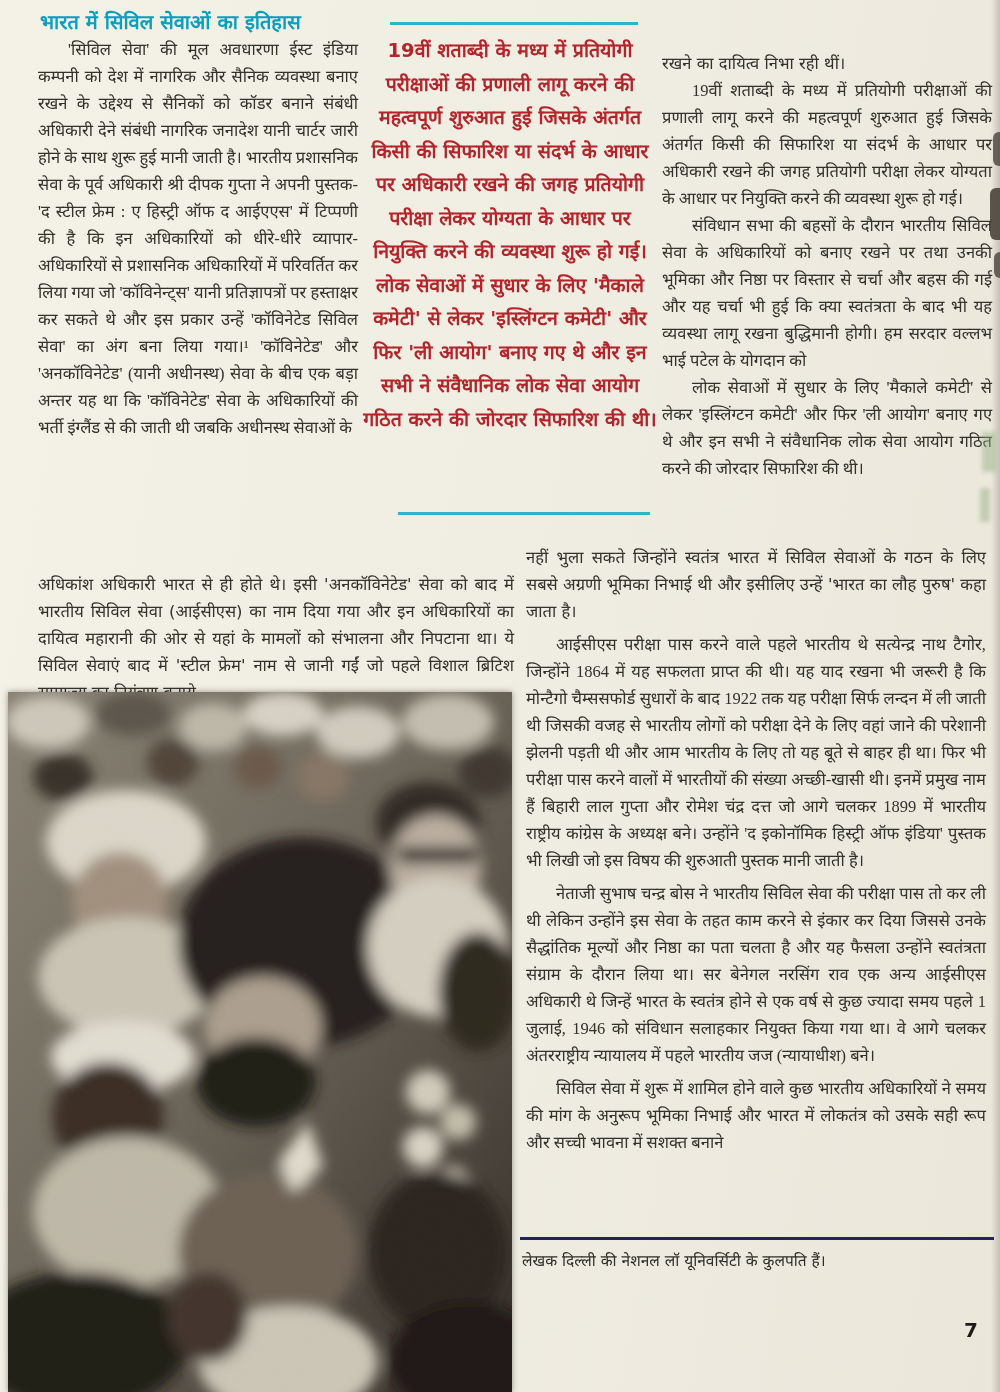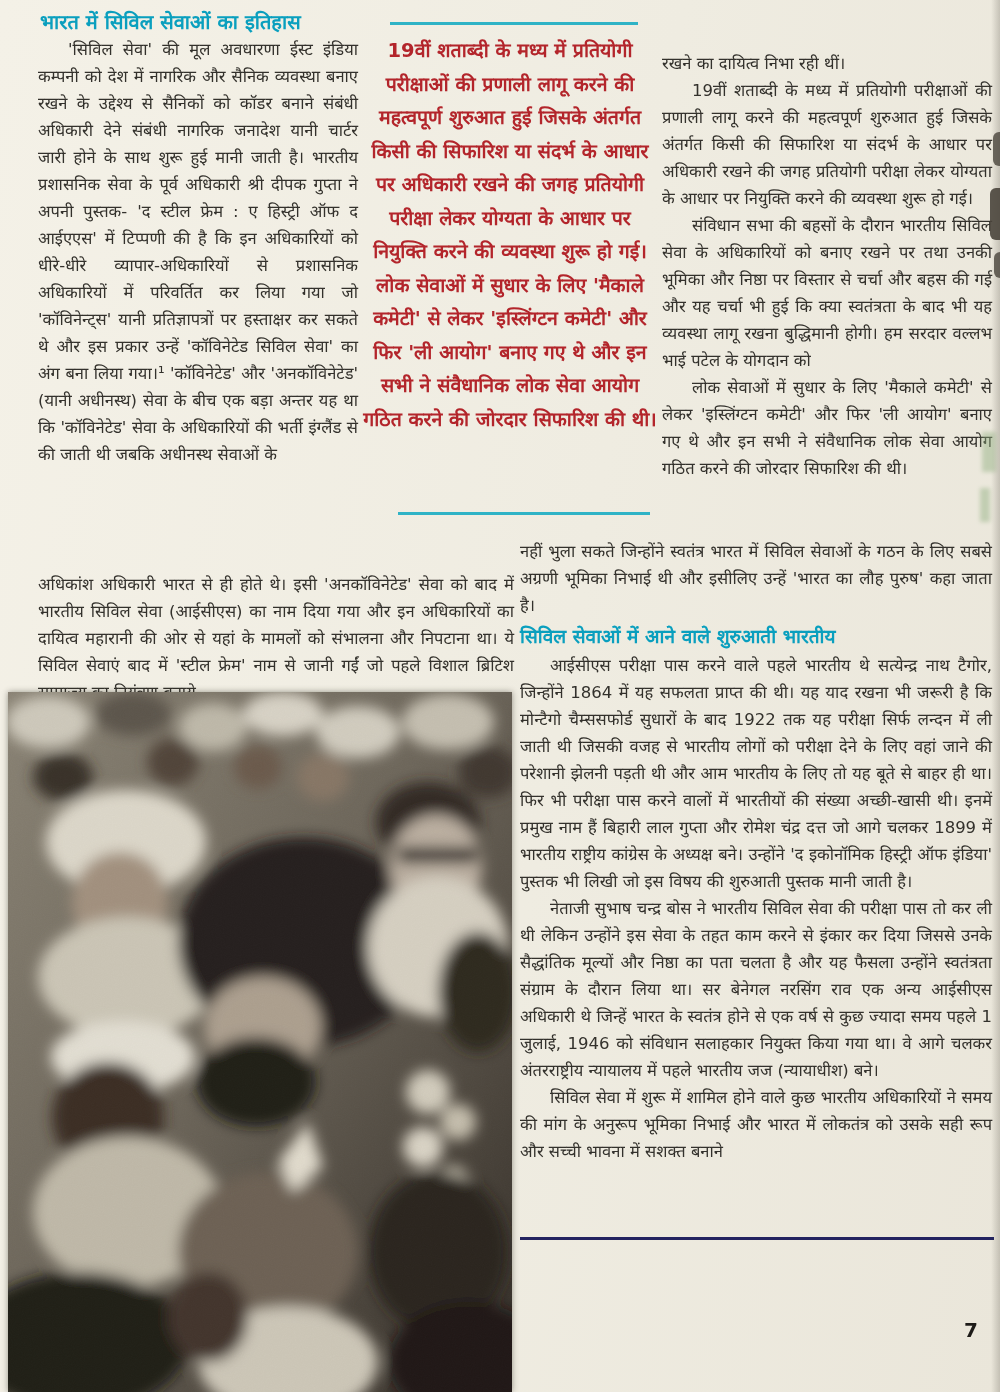--- a/index.html
+++ b/index.html
@@ -11,39 +11,39 @@
     overflow:hidden;
     font-family:"DejaVu Sans",sans-serif;
     color:#33312c;
   }
   .body-text{
     font-size:16.5px;
     line-height:27px;
     text-align:justify;
     color:#33312c;
   }
-  .indent{text-indent:30px;}
+  .indent{text-indent:30px;font-family:Liberation Serif, serif;}
   .heading{
     position:absolute;left:40px;top:8px;width:330px;
     font-size:20px;font-weight:bold;
   }
   .left-narrow{position:absolute;left:38px;top:36px;width:320px;}
   .left-wide{position:absolute;left:38px;top:554px;width:476px;}
   .pullquote-box{
     position:absolute;left:362px;top:34px;width:296px;
     text-align:center;
     font-size:19.5px;font-weight:bold;line-height:33.5px;
   }
   .quote-rule{position:absolute;height:3px;}
   .rule-top{left:390px;top:22px;width:248px;}
   .rule-bottom{left:398px;top:512px;width:252px;}
   .right-narrow{position:absolute;left:662px;top:6px;width:330px;margin-top:44px;}
   .right-narrow p,.left-narrow p{margin:0;}
   .right-wide{position:absolute;left:520px;top:538px;width:472px;}
-  .right-wide p{margin:0;}
+  .right-wide p{margin:6px;}
   .subheading{
     font-size:19px;font-weight:bold;margin:4px 0 2px 0;
   }
   .photo-frame{
     position:absolute;left:8px;top:692px;width:504px;height:700px;
     background:#3a362f;
     box-shadow:0 0 6px rgba(40,35,25,.45);
   }
   .photo-frame svg{display:block;width:100%;height:100%;}
   .footer-rule{
@@ -92,21 +92,20 @@
     <p class="indent">संविधान सभा की बहसों के दौरान भारतीय सिविल सेवा के अधिकारियों को बनाए रखने पर तथा उनकी भूमिका और निष्ठा पर विस्तार से चर्चा और बहस की गई और यह चर्चा भी हुई कि क्या स्वतंत्रता के बाद भी यह व्यवस्था लागू रखना बुद्धिमानी होगी। हम सरदार वल्लभ भाई पटेल के योगदान को</p>
     <p class="indent">लोक सेवाओं में सुधार के लिए 'मैकाले कमेटी' से लेकर 'इस्लिंग्टन कमेटी' और फिर 'ली आयोग' बनाए गए थे और इन सभी ने संवैधानिक लोक सेवा आयोग गठित करने की जोरदार सिफारिश की थी।</p>
   </div>
 
   <div class="left-wide body-text">
     <p>अधिकांश अधिकारी भारत से ही होते थे। इसी 'अनकॉविनेटेड' सेवा को बाद में भारतीय सिविल सेवा (आईसीएस) का नाम दिया गया और इन अधिकारियों का दायित्व महारानी की ओर से यहां के मामलों को संभालना और निपटाना था। ये सिविल सेवाएं बाद में 'स्टील फ्रेम' नाम से जानी गईं जो पहले विशाल ब्रिटिश साम्राज्य का नियंत्रण बनाये</p>
   </div>
 
   <div class="right-wide body-text">
     <p>नहीं भुला सकते जिन्होंने स्वतंत्र भारत में सिविल सेवाओं के गठन के लिए सबसे अग्रणी भूमिका निभाई थी और इसीलिए उन्हें 'भारत का लौह पुरुष' कहा जाता है।</p>
-    <div class="subheading" style="color:#0a9fbe;">सिविल सेवाओं में आने वाले शुरुआती भारतीय</div>
     <p class="indent">आईसीएस परीक्षा पास करने वाले पहले भारतीय थे सत्येन्द्र नाथ टैगोर, जिन्होंने 1864 में यह सफलता प्राप्त की थी। यह याद रखना भी जरूरी है कि मोन्टैगो चैम्ससफोर्ड सुधारों के बाद 1922 तक यह परीक्षा सिर्फ लन्दन में ली जाती थी जिसकी वजह से भारतीय लोगों को परीक्षा देने के लिए वहां जाने की परेशानी झेलनी पड़ती थी और आम भारतीय के लिए तो यह बूते से बाहर ही था। फिर भी परीक्षा पास करने वालों में भारतीयों की संख्या अच्छी-खासी थी। इनमें प्रमुख नाम हैं बिहारी लाल गुप्ता और रोमेश चंद्र दत्त जो आगे चलकर 1899 में भारतीय राष्ट्रीय कांग्रेस के अध्यक्ष बने। उन्होंने 'द इकोनॉमिक हिस्ट्री ऑफ इंडिया' पुस्तक भी लिखी जो इस विषय की शुरुआती पुस्तक मानी जाती है।</p>
     <p class="indent">नेताजी सुभाष चन्द्र बोस ने भारतीय सिविल सेवा की परीक्षा पास तो कर ली थी लेकिन उन्होंने इस सेवा के तहत काम करने से इंकार कर दिया जिससे उनके सैद्धांतिक मूल्यों और निष्ठा का पता चलता है और यह फैसला उन्होंने स्वतंत्रता संग्राम के दौरान लिया था। सर बेनेगल नरसिंग राव एक अन्य आईसीएस अधिकारी थे जिन्हें भारत के स्वतंत्र होने से एक वर्ष से कुछ ज्यादा समय पहले 1 जुलाई, 1946 को संविधान सलाहकार नियुक्त किया गया था। वे आगे चलकर अंतरराष्ट्रीय न्यायालय में पहले भारतीय जज (न्यायाधीश) बने।</p>
     <p class="indent">सिविल सेवा में शुरू में शामिल होने वाले कुछ भारतीय अधिकारियों ने समय की मांग के अनुरूप भूमिका निभाई और भारत में लोकतंत्र को उसके सही रूप और सच्ची भावना में सशक्त बनाने</p>
   </div>
 
   <div class="photo-frame">
     <svg viewBox="0 0 504 700" preserveAspectRatio="none">
       <defs>
         <linearGradient id="pbg" x1="0" y1="0" x2="1" y2="1">
           <stop offset="0" stop-color="#8d8677"></stop>
@@ -174,20 +173,21 @@
         <ellipse cx="280" cy="670" rx="90" ry="55" fill="#d8d2c2"></ellipse>
         <ellipse cx="460" cy="670" rx="80" ry="60" fill="#120e0b"></ellipse>
         <ellipse cx="200" cy="625" rx="40" ry="45" fill="#3c2f26"></ellipse>
       </g>
       <rect x="0" y="0" width="504" height="700" fill="#6a6357" opacity="0.12" filter="url(#grain)"></rect>
     </svg>
   </div>
 
   <div class="footer-rule" style="background:#232360;"></div>
   <div class="footer-text">
+    <div>लेखक दिल्ली की नेशनल लॉ यूनिवर्सिटी के कुलपति हैं।</div>
   </div>
 
   <div class="page-number">7</div>
 
   <div class="edge-shadow"></div>
   <div class="edge-blob blob1"></div>
   <div class="edge-blob blob2"></div>
   <div class="edge-blob blob3"></div>
   <div class="green-smudge smudge1"></div>
   <div class="green-smudge smudge2"></div>

